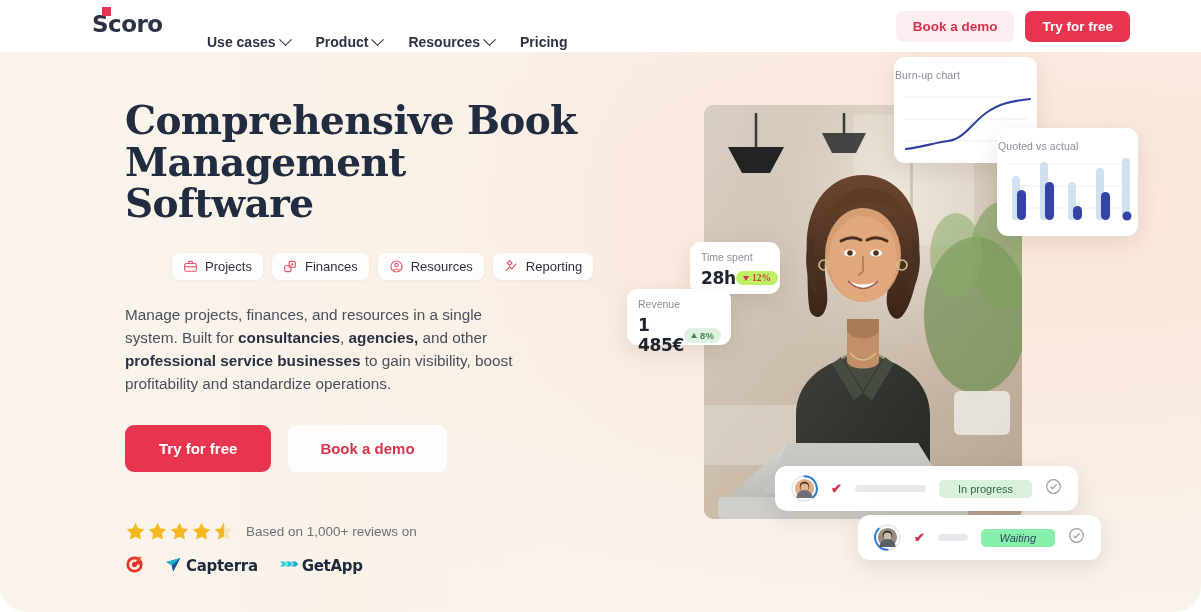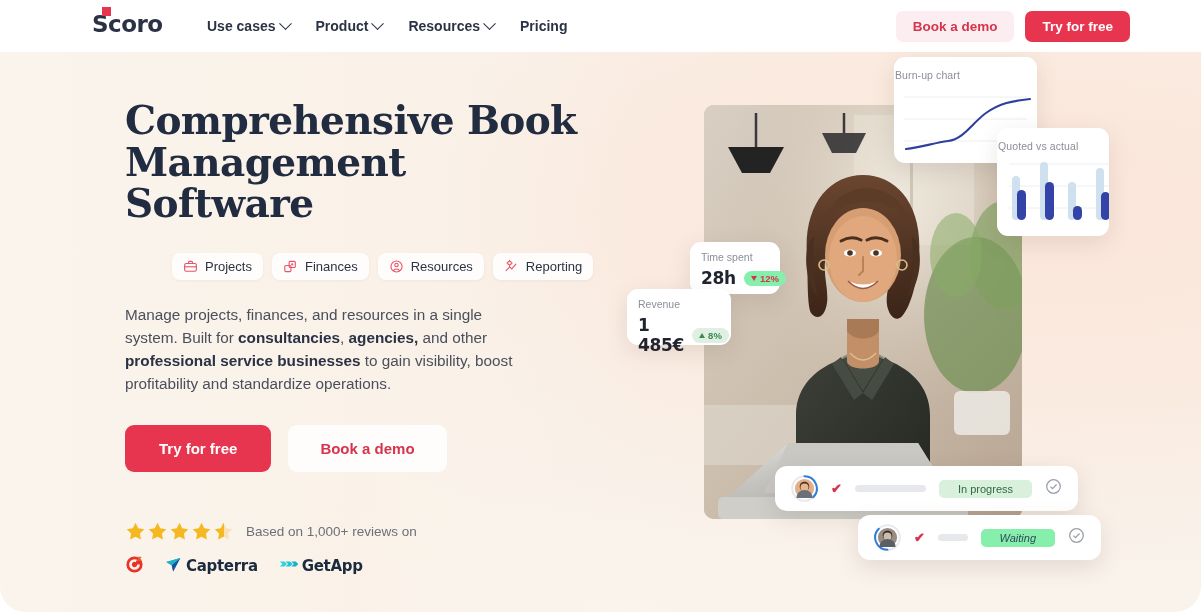--- a/index.html
+++ b/index.html
@@ -54,21 +54,21 @@
     left: 10px;
     top: -6px;
     width: 9px;
     height: 9px;
     background: #e8354f;
   }
 
   #nav {
     position: absolute;
     left: 207px;
-    top: 0;
+    top: 16px;
     height: 52px;
     display: flex;
     align-items: center;
     gap: 26px;
   }
   .nav-item {
     display: flex;
     align-items: center;
     gap: 5px;
     font-size: 14px;
@@ -223,40 +223,40 @@
   #photo svg { display: block; width: 100%; height: 100%; }
 
   .fcard {
     position: absolute;
     background: #ffffff;
     border-radius: 11px;
     box-shadow: 0 7px 22px rgba(90,70,60,0.13);
   }
 
   #card-burnup { left: 294px; top: 5px; width: 143px; height: 106px; overflow: hidden; }
-  #card-quoted { left: 397px; top: 76px; width: 112px; height: 108px; overflow: hidden; }
+  #card-quoted { left: 397px; top: 76px; width: 141px; height: 108px; overflow: hidden; }
   .card-title {
     position: absolute;
     left: 1px; top: 12px;
     font-size: 10.5px;
     color: #8c8f99;
     letter-spacing: 0.1px;
   }
 
   #card-time { left: 90px; top: 190px; width: 90px; height: 52px; padding: 9px 11px; }
   #card-rev  { left: 27px; top: 237px; width: 104px; height: 56px; padding: 9px 11px; }
   .kpi-label { font-size: 10.5px; color: #8c8f99; }
-  .kpi-row { display: flex; align-items: center; gap: 8px; margin-top: 5px; }
+  .kpi-row { display: flex; align-items: center; margin-top: 5px; }
   .kpi-value { font-family: "DejaVu Sans", sans-serif; font-size: 17px; font-weight: 700; color: #20242e; letter-spacing: -0.3px; }
   .kpi-chip {
     display: flex; align-items: center; gap: 3px;
     border-radius: 9px; padding: 2px 7px;
     font-size: 9.5px; font-weight: 700;
   }
-  .chip-down { background: #86efac; color: #d6334d; }
+  .chip-down { background: #bef264; color: #d6334d; font-family: Liberation Serif, serif; }
   .chip-up   { background: #dff0e2; color: #3c8a50; }
   .tri { width: 0; height: 0; }
   .tri-down { border-left: 3.5px solid transparent; border-right: 3.5px solid transparent; border-top: 5px solid #d6334d; }
   .tri-up   { border-left: 3.5px solid transparent; border-right: 3.5px solid transparent; border-bottom: 5px solid #3c8a50; }
 
   .task-row {
     position: absolute;
     background: #ffffff;
     border-radius: 12px;
     box-shadow: 0 7px 22px rgba(90,70,60,0.14);

